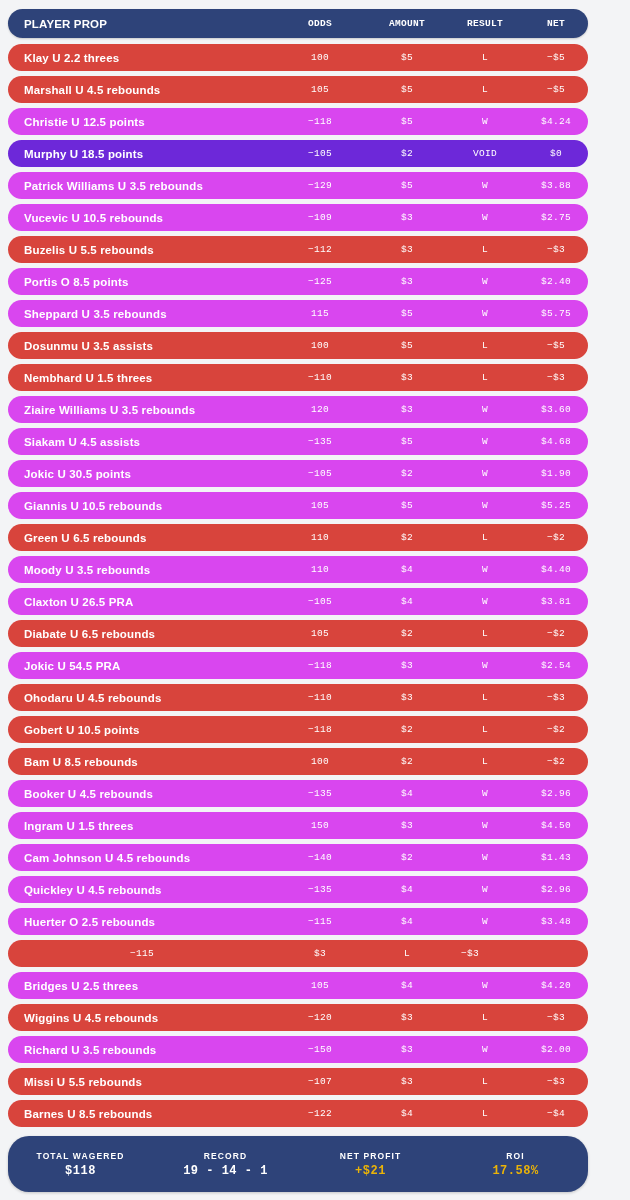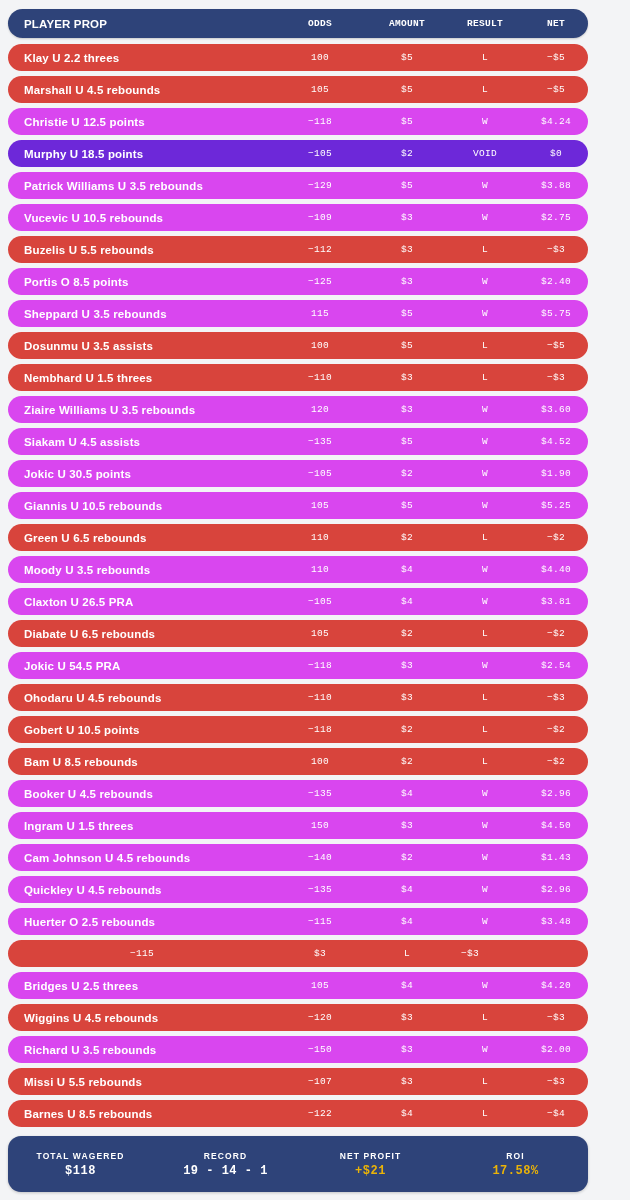--- a/index.html
+++ b/index.html
@@ -82,21 +82,21 @@
     font-size: 9.5px;
     text-align: center;
     letter-spacing: .3px;
   }
   .row .c-net { padding-right: 30px; }
 
   
   .foot {
     margin-top: 9px;
     background: #2e4379;
-    border-radius: 13px;
+    border-radius: 21px;
     height: 56px;
     display: grid;
     grid-template-columns: repeat(4, 1fr);
     align-items: center;
     box-shadow: 0 1px 3px rgba(0,0,0,.2);
   }
   .foot .stat {
     display: flex;
     flex-direction: column;
     align-items: center;
@@ -214,21 +214,21 @@
         <div class="c-odds">120</div>
         <div class="c-amount">$3</div>
         <div class="c-result">W</div>
         <div class="c-net">$3.60</div>
       </div>
       <div class="row win">
         <div class="c-prop">Siakam U 4.5 assists</div>
         <div class="c-odds">−135</div>
         <div class="c-amount">$5</div>
         <div class="c-result">W</div>
-        <div class="c-net">$4.52</div>
+        <div class="c-net">$4.68</div>
       </div>
       <div class="row win">
         <div class="c-prop">Jokic U 30.5 points</div>
         <div class="c-odds">−105</div>
         <div class="c-amount">$2</div>
         <div class="c-result">W</div>
         <div class="c-net">$1.90</div>
       </div>
       <div class="row win">
         <div class="c-prop">Giannis U 10.5 rebounds</div>

